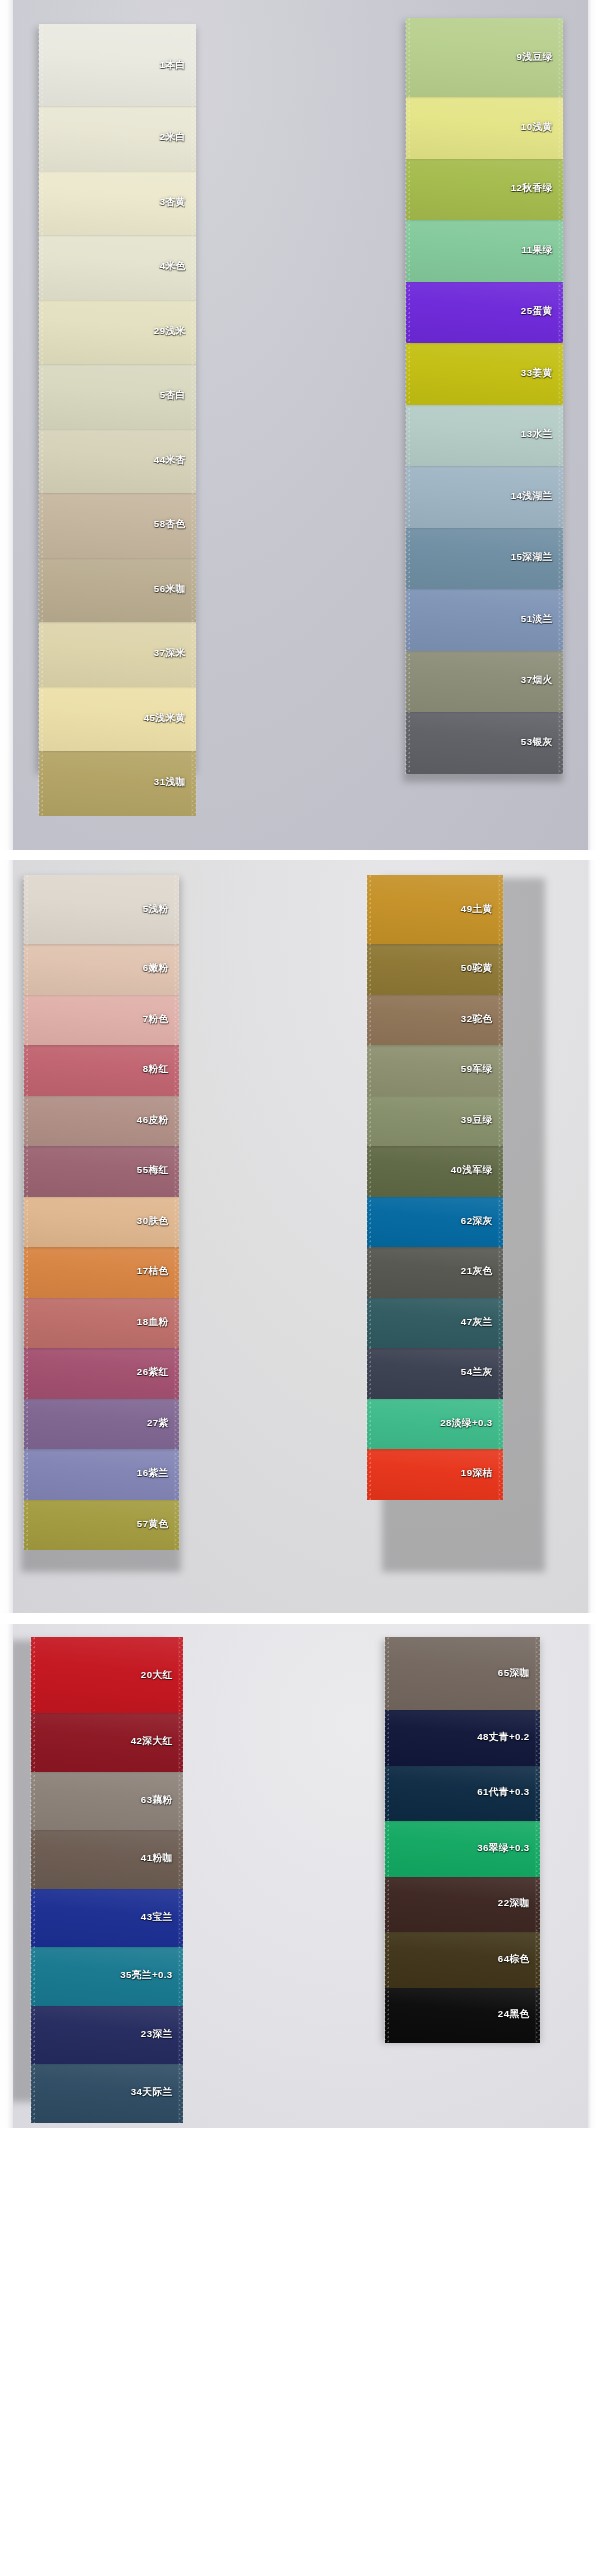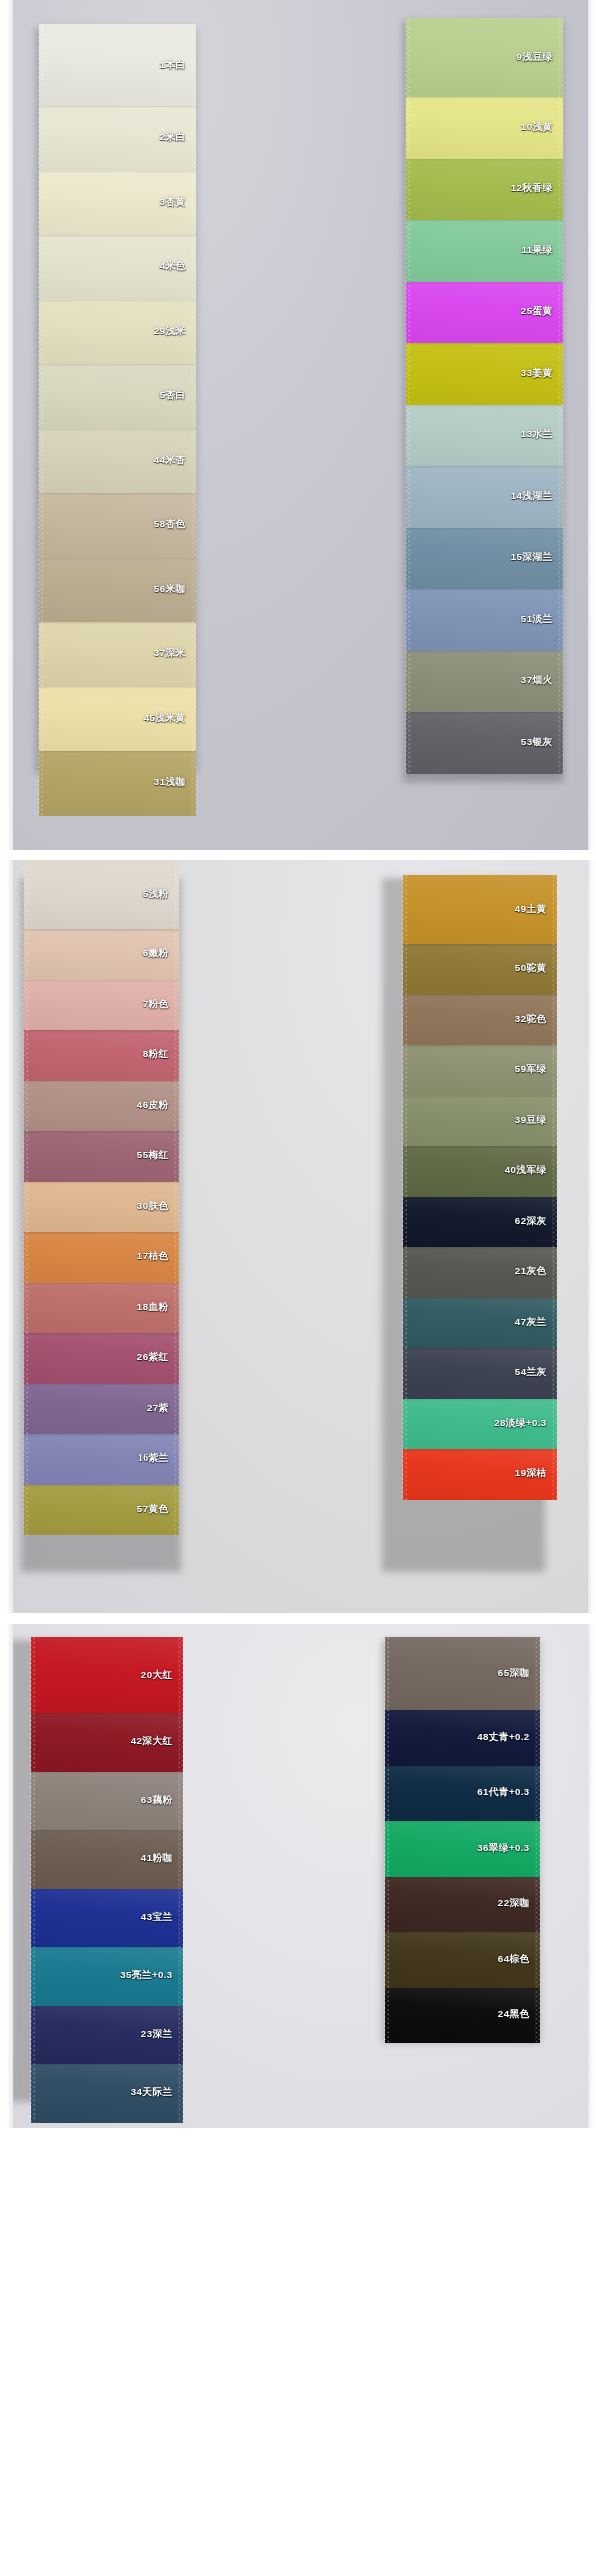--- a/index.html
+++ b/index.html
@@ -213,21 +213,21 @@
         <div class="swatch" style="background: rgb(164, 187, 76); height: 63px; margin-top: -1.5px; z-index: 98;">
           <div class="seam"></div>
           <div class="sheen"></div>
           <span class="swatch-label">12秋香绿</span>
         </div>
         <div class="swatch" style="background: rgb(130, 201, 154); height: 63px; margin-top: -1.5px; z-index: 97;">
           <div class="seam"></div>
           <div class="sheen"></div>
           <span class="swatch-label">11果绿</span>
         </div>
-        <div class="swatch" style="background: #d946ef; height: 63px; margin-top: -1.5px; z-index: 96; padding-left: 44px;">
+        <div class="swatch" style="background: #6d28d9; height: 63px; margin-top: -1.5px; z-index: 96; padding-left: 44px;">
           <div class="seam"></div>
           <div class="sheen"></div>
           <span class="swatch-label">25蛋黄</span>
         </div>
         <div class="swatch" style="background: rgb(195, 191, 18); height: 63px; margin-top: -1.5px; z-index: 95;">
           <div class="seam"></div>
           <div class="sheen"></div>
           <span class="swatch-label">33姜黄</span>
         </div>
         <div class="swatch" style="background: rgb(180, 203, 198); height: 63px; margin-top: -1.5px; z-index: 94;">
@@ -267,21 +267,21 @@
 
   <div class="panel" id="panel-2" style="height:753px;">
     <div class="panel-bg" style="background:
             radial-gradient(ellipse at 70% 10%, #e7e7eb 0%, #dededf 45%, #d3d3d8 100%);"></div>
     <div class="film-edge"></div>
     <div class="film-edge right"></div>
 
     <div class="stack-shadow" style="left:21px;top:18px;width:160px;height:694px;"></div>
     <div class="stack-shadow" style="left:382px;top:18px;width:163px;height:694px;"></div>
 
-    <div class="column" id="p2c0" style="left:24px;top:0;width:155px;">
+    <div class="column" id="p2c0" style="left:24px;top:15px;width:155px;">
         <div class="swatch" style="background: rgb(222, 215, 205); height: 69px; margin-top: 0px; z-index: 100;">
           <div class="sheen"></div>
           <span class="swatch-label">5浅粉</span>
         </div>
         <div class="swatch" style="background: rgb(224, 195, 176); height: 52px; margin-top: -1.5px; z-index: 99;">
           <div class="seam"></div>
           <div class="sheen"></div>
           <span class="swatch-label">6嫩粉</span>
         </div>
         <div class="swatch" style="background: rgb(223, 175, 168); height: 52px; margin-top: -1.5px; z-index: 98;">
@@ -322,32 +322,32 @@
         <div class="swatch" style="background: rgb(162, 79, 110); height: 52px; margin-top: -1.5px; z-index: 91;">
           <div class="seam"></div>
           <div class="sheen"></div>
           <span class="swatch-label">26紫红</span>
         </div>
         <div class="swatch" style="background: rgb(126, 101, 145); height: 52px; margin-top: -1.5px; z-index: 90;">
           <div class="seam"></div>
           <div class="sheen"></div>
           <span class="swatch-label">27紫</span>
         </div>
-        <div class="swatch" style="background: rgb(129, 132, 180); height: 52px; margin-top: -1.5px; z-index: 89; font-family: Liberation Serif, serif;">
+        <div class="swatch" style="background: rgb(129, 132, 180); height: 52px; margin-top: -1.5px; z-index: 89;">
           <div class="seam"></div>
           <div class="sheen"></div>
           <span class="swatch-label">16紫兰</span>
         </div>
         <div class="swatch" style="background: rgb(163, 155, 63); height: 52px; margin-top: -1.5px; z-index: 88;">
           <div class="seam"></div>
           <div class="sheen"></div>
           <span class="swatch-label">57黄色</span>
         </div>
       </div>
-    <div class="column" id="p2c1" style="left:403px;top:15px;width:154px;">
+    <div class="column" id="p2c1" style="left:367px;top:15px;width:136px;">
         <div class="swatch" style="background: rgb(197, 145, 39); height: 69px; margin-top: 0px; z-index: 100;">
           <div class="sheen"></div>
           <span class="swatch-label">49土黄</span>
         </div>
         <div class="swatch" style="background: rgb(142, 119, 52); height: 52px; margin-top: -1.5px; z-index: 99;">
           <div class="seam"></div>
           <div class="sheen"></div>
           <span class="swatch-label">50驼黄</span>
         </div>
         <div class="swatch" style="background: rgb(143, 116, 87); height: 52px; margin-top: -1.5px; z-index: 97;">
@@ -363,21 +363,21 @@
         <div class="swatch" style="background: rgb(134, 143, 106); height: 52px; margin-top: -1.5px; z-index: 95;">
           <div class="seam"></div>
           <div class="sheen"></div>
           <span class="swatch-label">39豆绿</span>
         </div>
         <div class="swatch" style="background: rgb(95, 104, 68); height: 52px; margin-top: -1.5px; z-index: 94; text-align: center;">
           <div class="seam"></div>
           <div class="sheen"></div>
           <span class="swatch-label">40浅军绿</span>
         </div>
-        <div class="swatch" style="background: #0f172a; height: 52px; margin-top: -1.5px; z-index: 93; padding-left: 8px;">
+        <div class="swatch" style="background: #0369a1; height: 52px; margin-top: -1.5px; z-index: 93; padding-left: 8px;">
           <div class="seam"></div>
           <div class="sheen"></div>
           <span class="swatch-label">62深灰</span>
         </div>
         <div class="swatch" style="background: rgb(85, 86, 79); height: 52px; margin-top: -1.5px; z-index: 92;">
           <div class="seam"></div>
           <div class="sheen"></div>
           <span class="swatch-label">21灰色</span>
         </div>
         <div class="swatch" style="background: rgb(47, 90, 96); height: 52px; margin-top: -1.5px; z-index: 91;">

